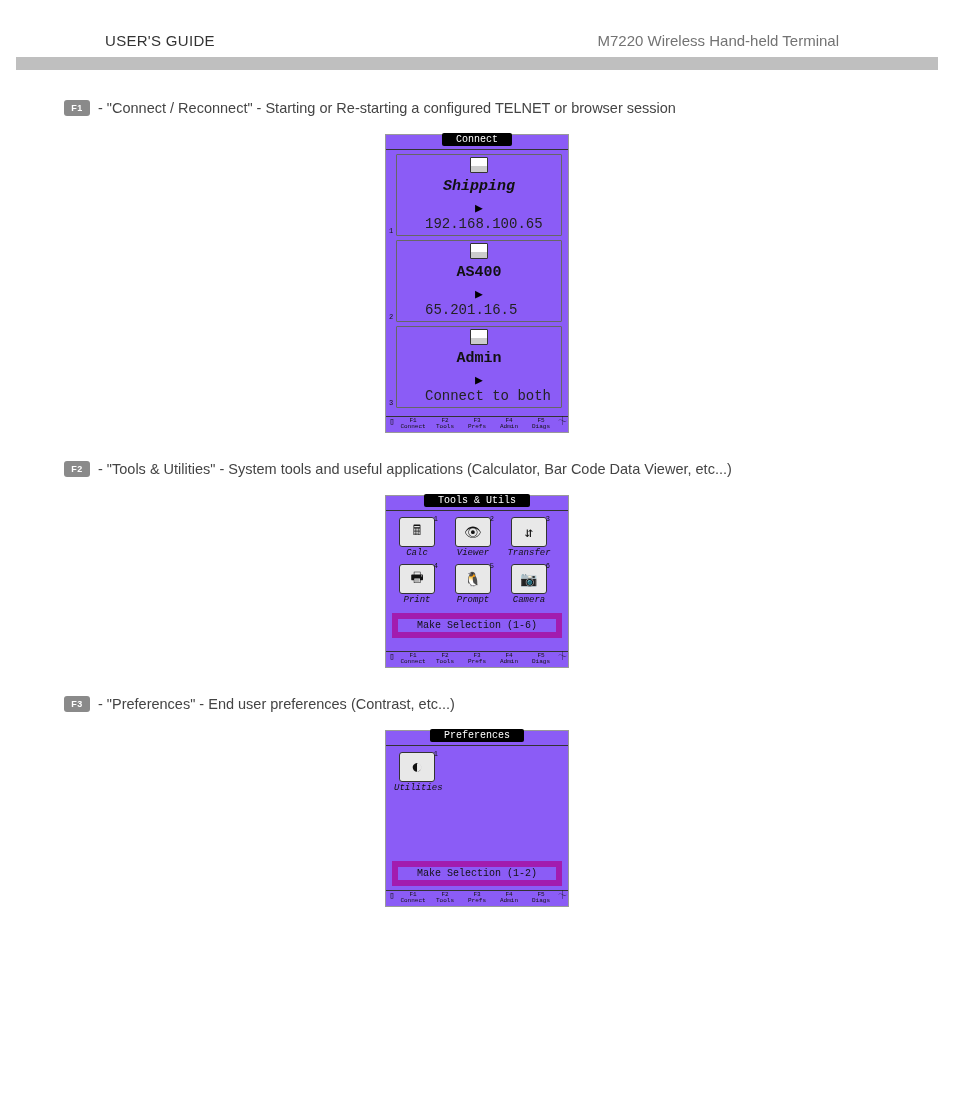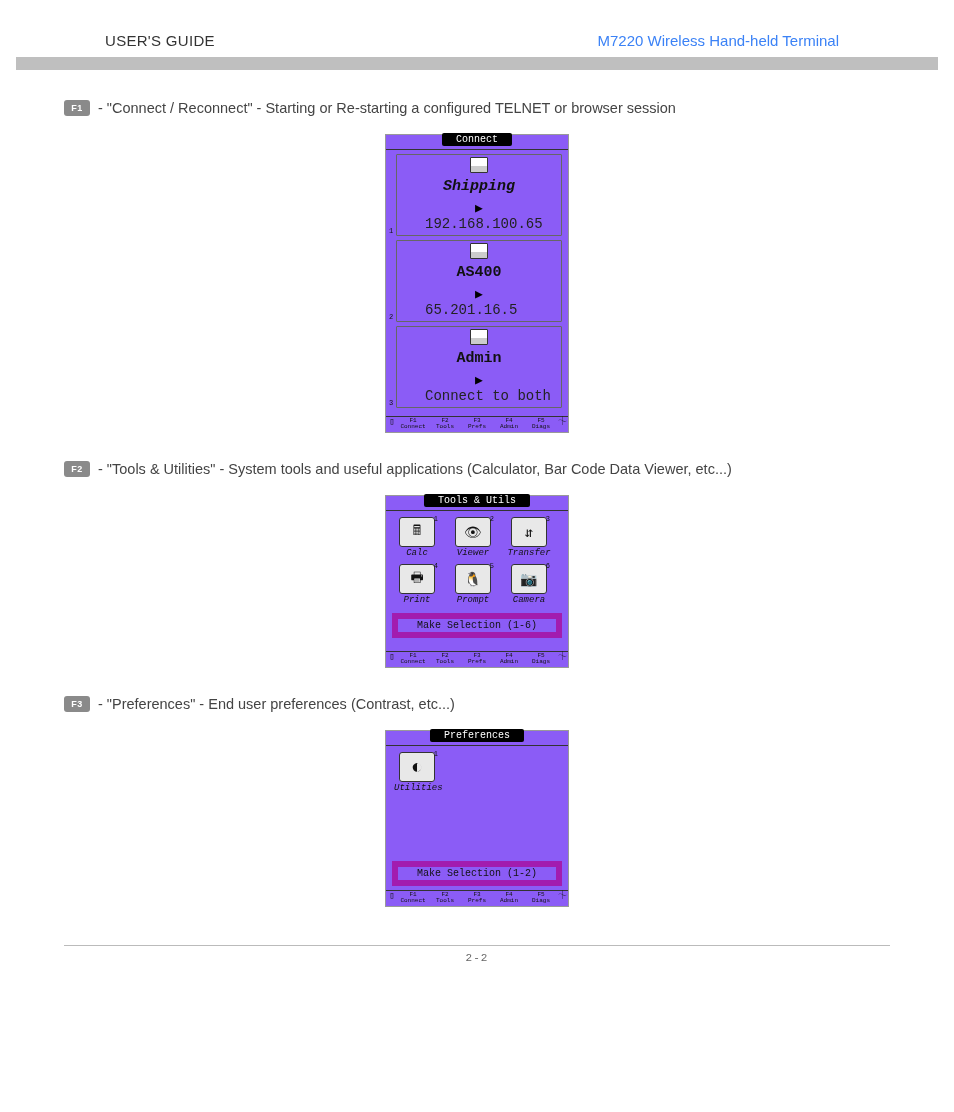--- a/index.html
+++ b/index.html
@@ -14,21 +14,21 @@
     display: flex;
     justify-content: space-between;
     padding: 32px 115px 8px 105px;
     font-size: 15px;
   }
   .header-left {
     color: #333;
     letter-spacing: 0.3px;
   }
   .header-right {
-    color: #3b82f6;
+    color: #737373;
   }
   .divider-bar {
     height: 13px;
     background: #bfbfbf;
     margin: 0 16px 30px 16px;
   }
   .content {
     padding: 0 64px;
   }
   .item-line {
@@ -395,15 +395,14 @@
           </div>
         <div class="col">
             <div>F5</div>
             <div>Diags</div>
           </div>
         <div class="side">⏆</div>
       </div>
     </div>
   </div>
 
-  <div class="page-footer">2-2</div>
   <div class="bottom-pad"></div>
 </div>
 
 </body></html>

